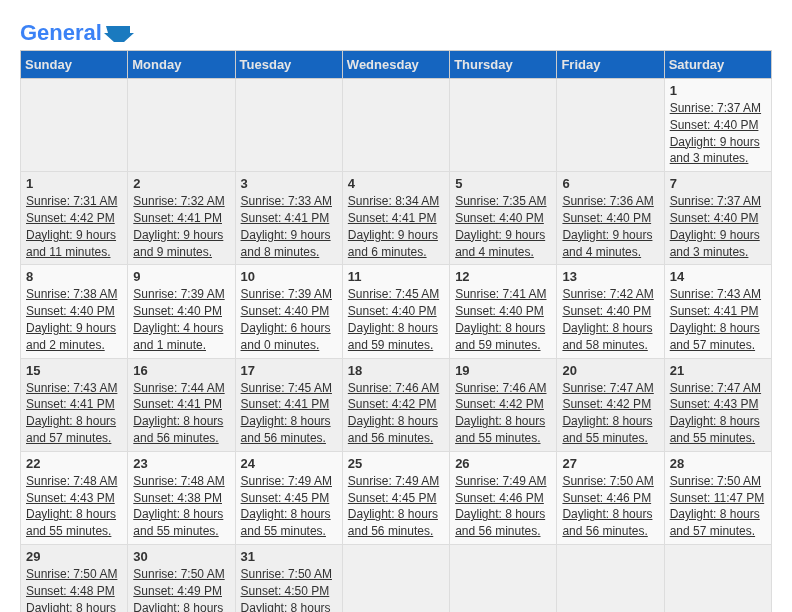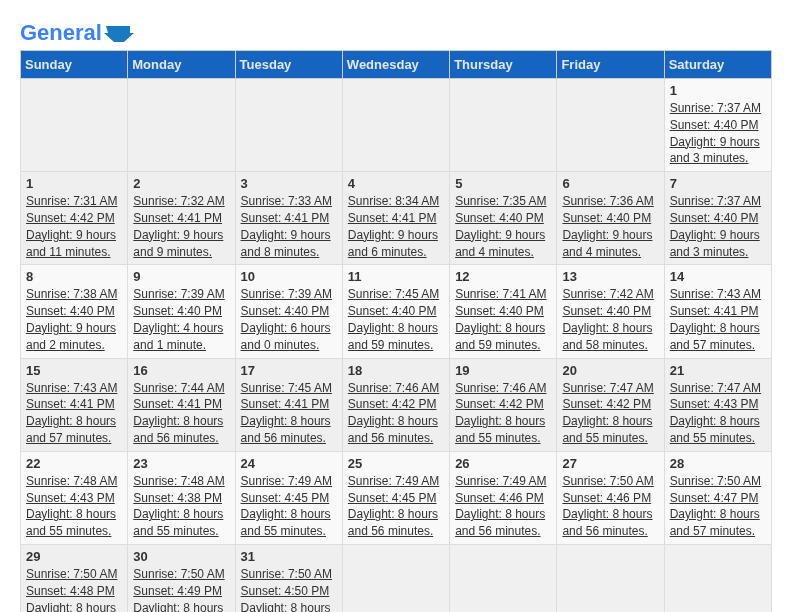--- a/index.html
+++ b/index.html
@@ -346,21 +346,21 @@
         <div class="day-info">
           <span>Sunrise: 7:50 AM</span><br>
           <span>Sunset: 4:46 PM</span><br>
           <span>Daylight: 8 hours and 56 minutes.</span>
         </div>
         </td>
         <td>
         <span class="day-num">28</span>
         <div class="day-info">
           <span>Sunrise: 7:50 AM</span><br>
-          <span>Sunset: 4:47 PM</span><br>
+          <span>Sunset: 11:47 PM</span><br>
           <span>Daylight: 8 hours and 57 minutes.</span>
         </div>
         </td>
       </tr>
       <tr>
         <td>
         <span class="day-num">29</span>
         <div class="day-info">
           <span>Sunrise: 7:50 AM</span><br>
           <span>Sunset: 4:48 PM</span><br>

